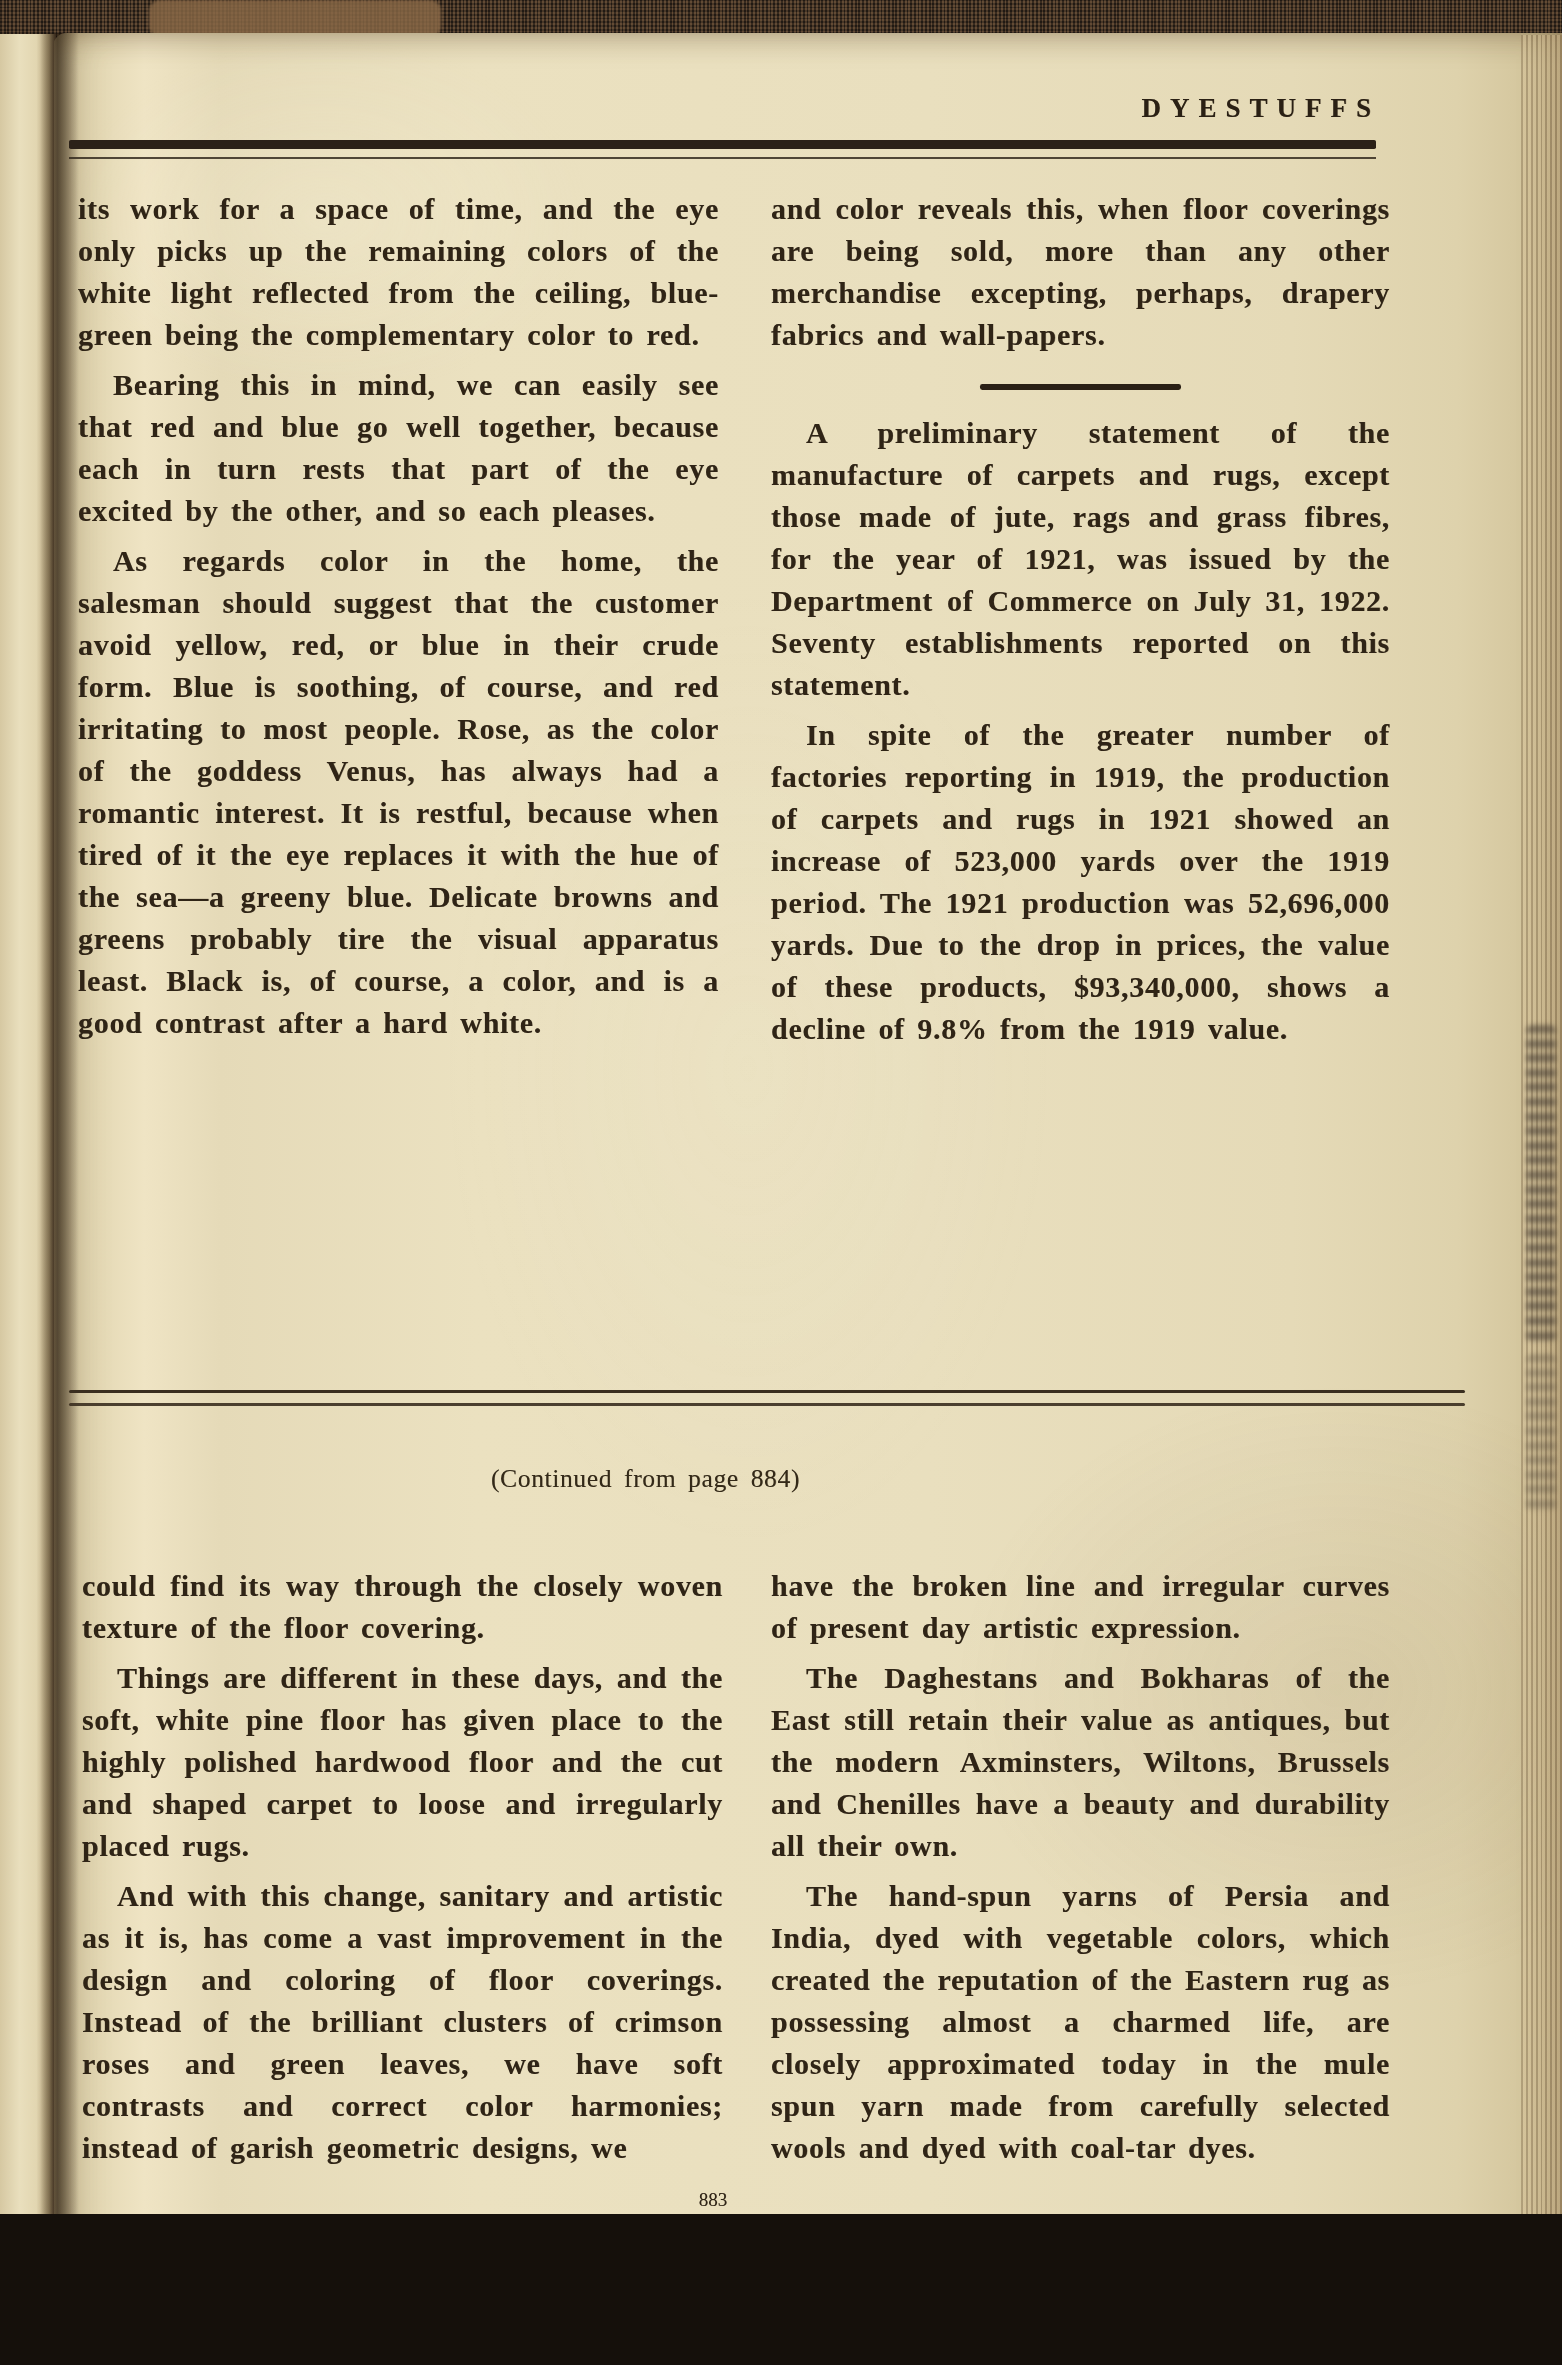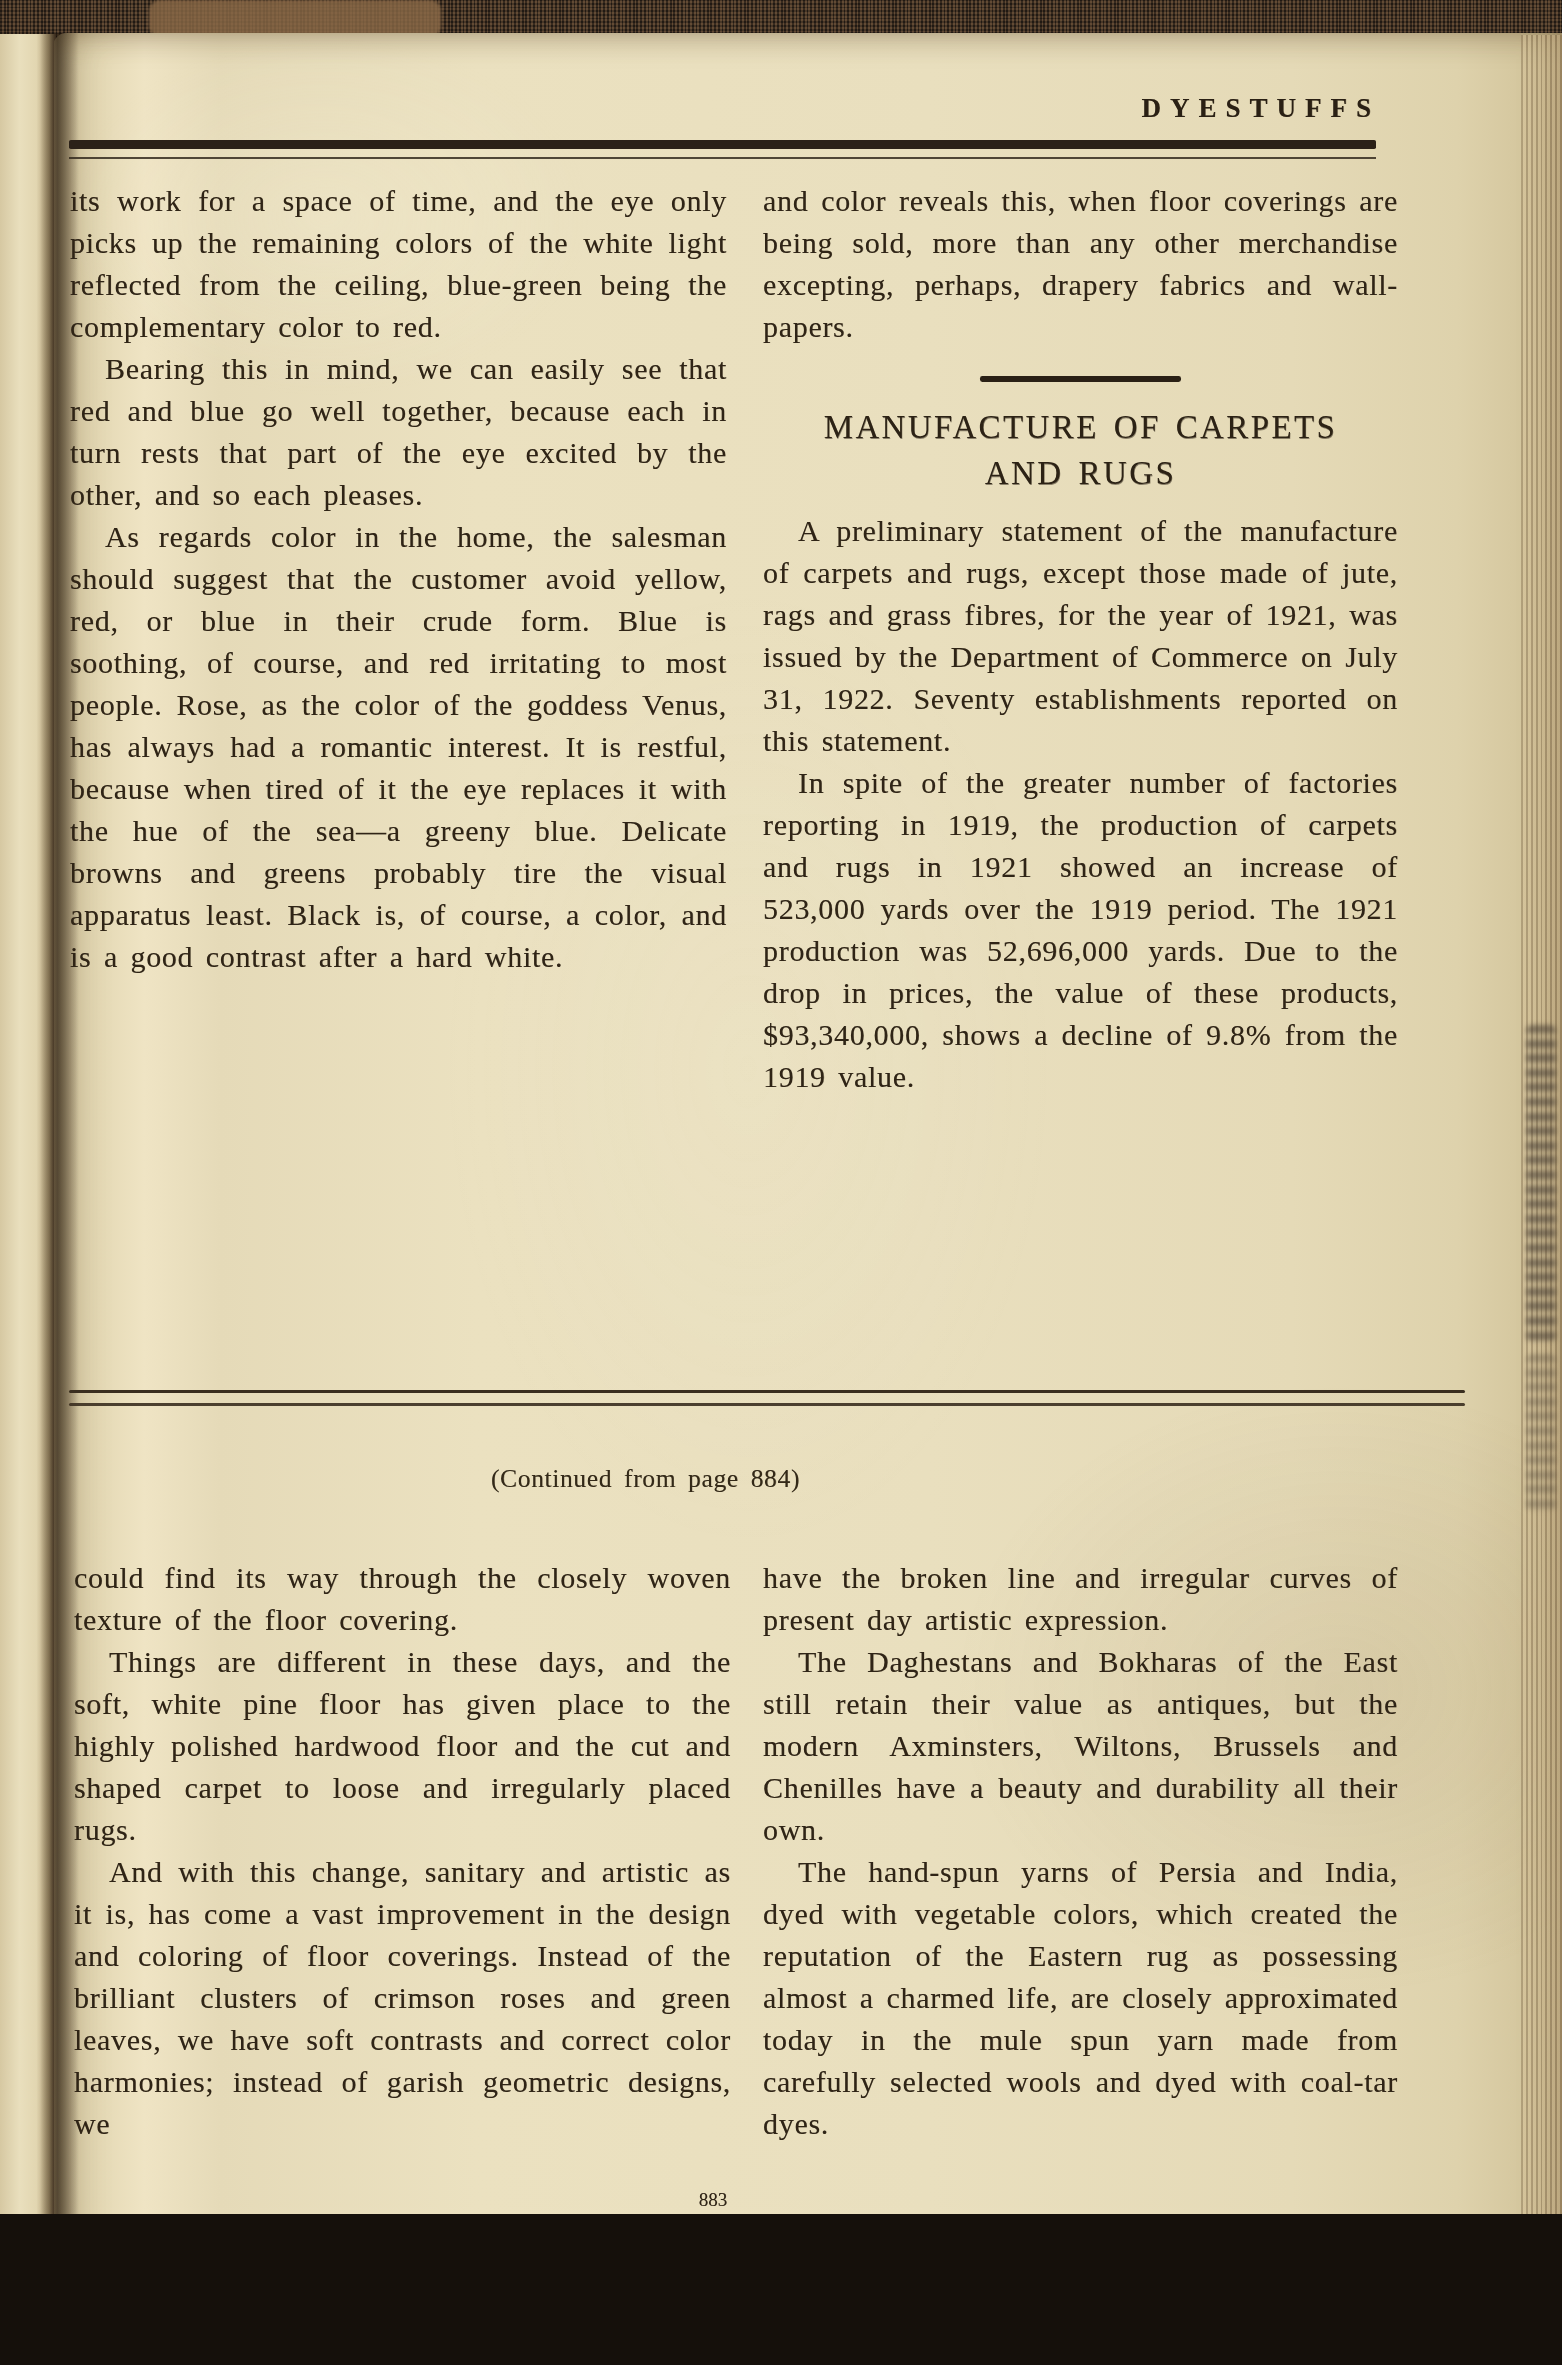--- a/index.html
+++ b/index.html
@@ -79,21 +79,21 @@
     background:#2b2118; border-radius:1.8px;
   }
   .head-rule-thin {
     position:absolute; left:69px; top:157px; width:1307px; height:2.4px; z-index:7;
     background:#342a1e; opacity:.85;
   }
   
   .col { position:absolute; z-index:7; color:#2f2416; font-size:30px; line-height:42px;
          text-align:justify; letter-spacing:0.7px; word-spacing:4.3px;
          text-shadow:0.3px 0.3px 0.4px rgba(47,36,22,.38); }
-  .col p { margin:0; }
+  .col p { margin:8px;font-weight:bold; }
   .col p.indent { text-indent:35px; }
   .col-top-left  { left:70px;  top:180px;  width:657px; }
   .col-top-right { left:763px; top:180px;  width:635px; }
   .col-bot-left  { left:74px;  top:1557px; width:657px; }
   .col-bot-right { left:763px; top:1557px; width:635px; }
   .section-divider {
     width:201px; height:5.5px; margin:28px auto 22px; background:#2a2015; border-radius:2.4px;
   }
   .article-heading { margin:0 0 14.6px 0; font-weight:normal; color:#2c2215;
     text-shadow:0.5px 0.5px 0.5px rgba(44,34,21,.5); }
@@ -138,24 +138,20 @@
 
   <div class="col col-top-left">
     <p class="no-indent">its work for a space of time, and the eye only picks up the remaining colors of the white light reflected from the ceiling, blue-green being the complementary color to red.</p>
     <p class="indent">Bearing this in mind, we can easily see that red and blue go well together, because each in turn rests that part of the eye excited by the other, and so each pleases.</p>
     <p class="indent">As regards color in the home, the salesman should suggest that the customer avoid yellow, red, or blue in their crude form. Blue is soothing, of course, and red irritating to most people. Rose, as the color of the goddess Venus, has always had a romantic interest. It is restful, because when tired of it the eye replaces it with the hue of the sea—a greeny blue. Delicate browns and greens probably tire the visual apparatus least. Black is, of course, a color, and is a good contrast after a hard white.</p>
   </div>
 
   <div class="col col-top-right">
     <p class="no-indent">and color reveals this, when floor coverings are being sold, more than any other merchandise excepting, perhaps, drapery fabrics and wall-papers.</p>
     <div class="section-divider"></div>
-    <h2 class="article-heading">
-      <span class="hl">MANUFACTURE OF CARPETS</span>
-      <span class="hl">AND RUGS</span>
-    </h2>
     <p class="indent">A preliminary statement of the manufacture of carpets and rugs, except those made of jute, rags and grass fibres, for the year of 1921, was issued by the Department of Commerce on July 31, 1922.  Seventy establishments reported on this statement.</p>
     <p class="indent">In spite of the greater number of factories reporting in 1919, the production of carpets and rugs in 1921 showed an increase of 523,000 yards over the 1919 period. The 1921 production was 52,696,000 yards. Due to the drop in prices, the value of these products, $93,340,000, shows a decline of 9.8% from the 1919 value.</p>
   </div>
 
   <div class="double-rule">
     <div class="dr-line"></div>
     <div class="dr-line"></div>
   </div>
 
   <div class="continued-note">(Continued from page 884)</div>

